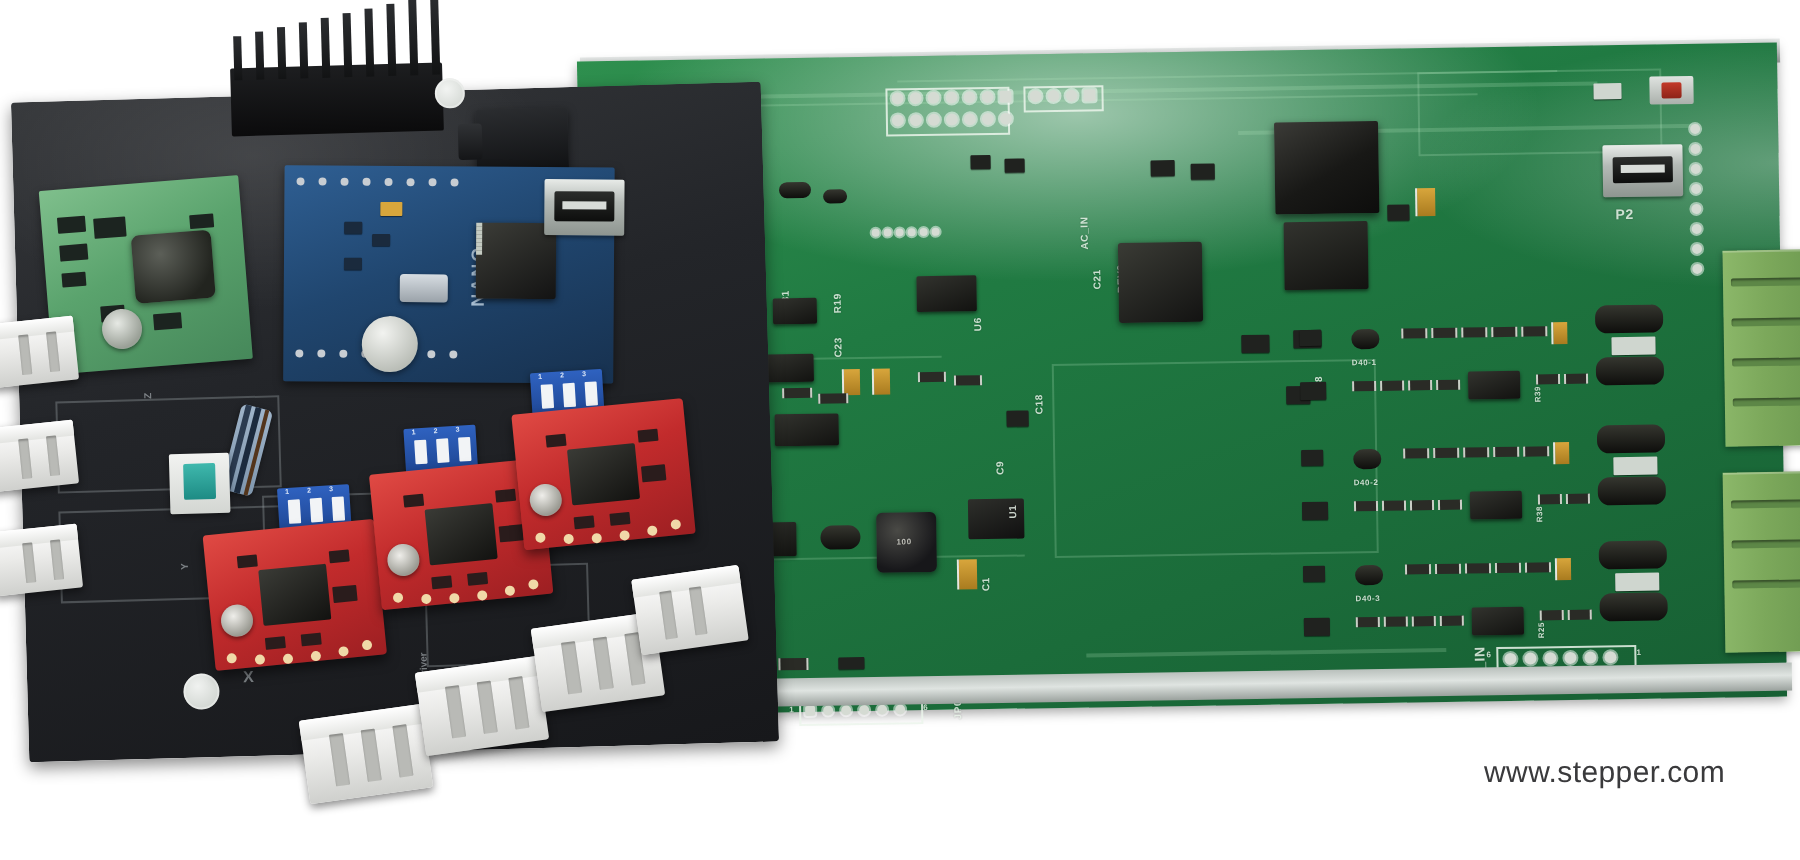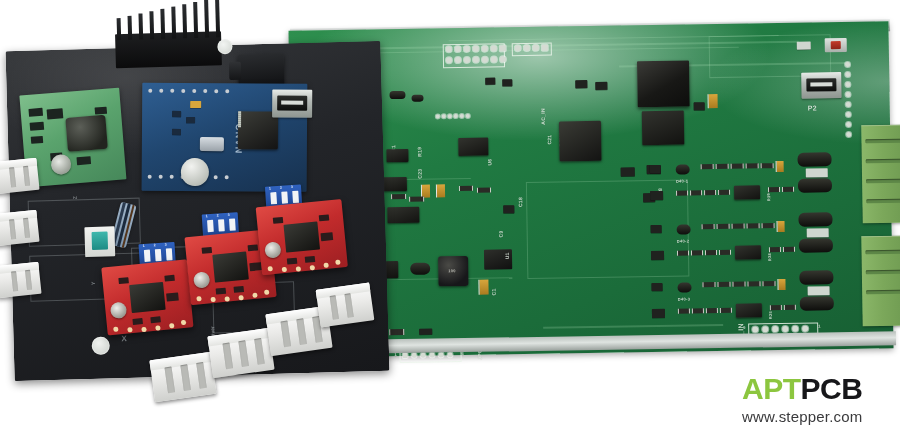--- a/index.html
+++ b/index.html
@@ -701,19 +701,16 @@
       <div class="k" style="left:30px;"></div>
       <div class="k" style="left:46px;"></div>
   </div>
   <div class="jst abs" style="left:318px;top:286px;width:54px;height:38px;transform:rotate(-8deg);">
     <div class="lip"></div>
       <div class="k" style="left:13px;"></div>
       <div class="k" style="left:28px;"></div>
   </div>
 
   <div class="abs" id="logo">
-    <div class="word">
-      <span class="apt">APT</span><span class="pcb">PCB</span>
-    </div>
     <div class="url">www.stepper.com</div>
   </div>
 
 </div>
 
 </body></html>

